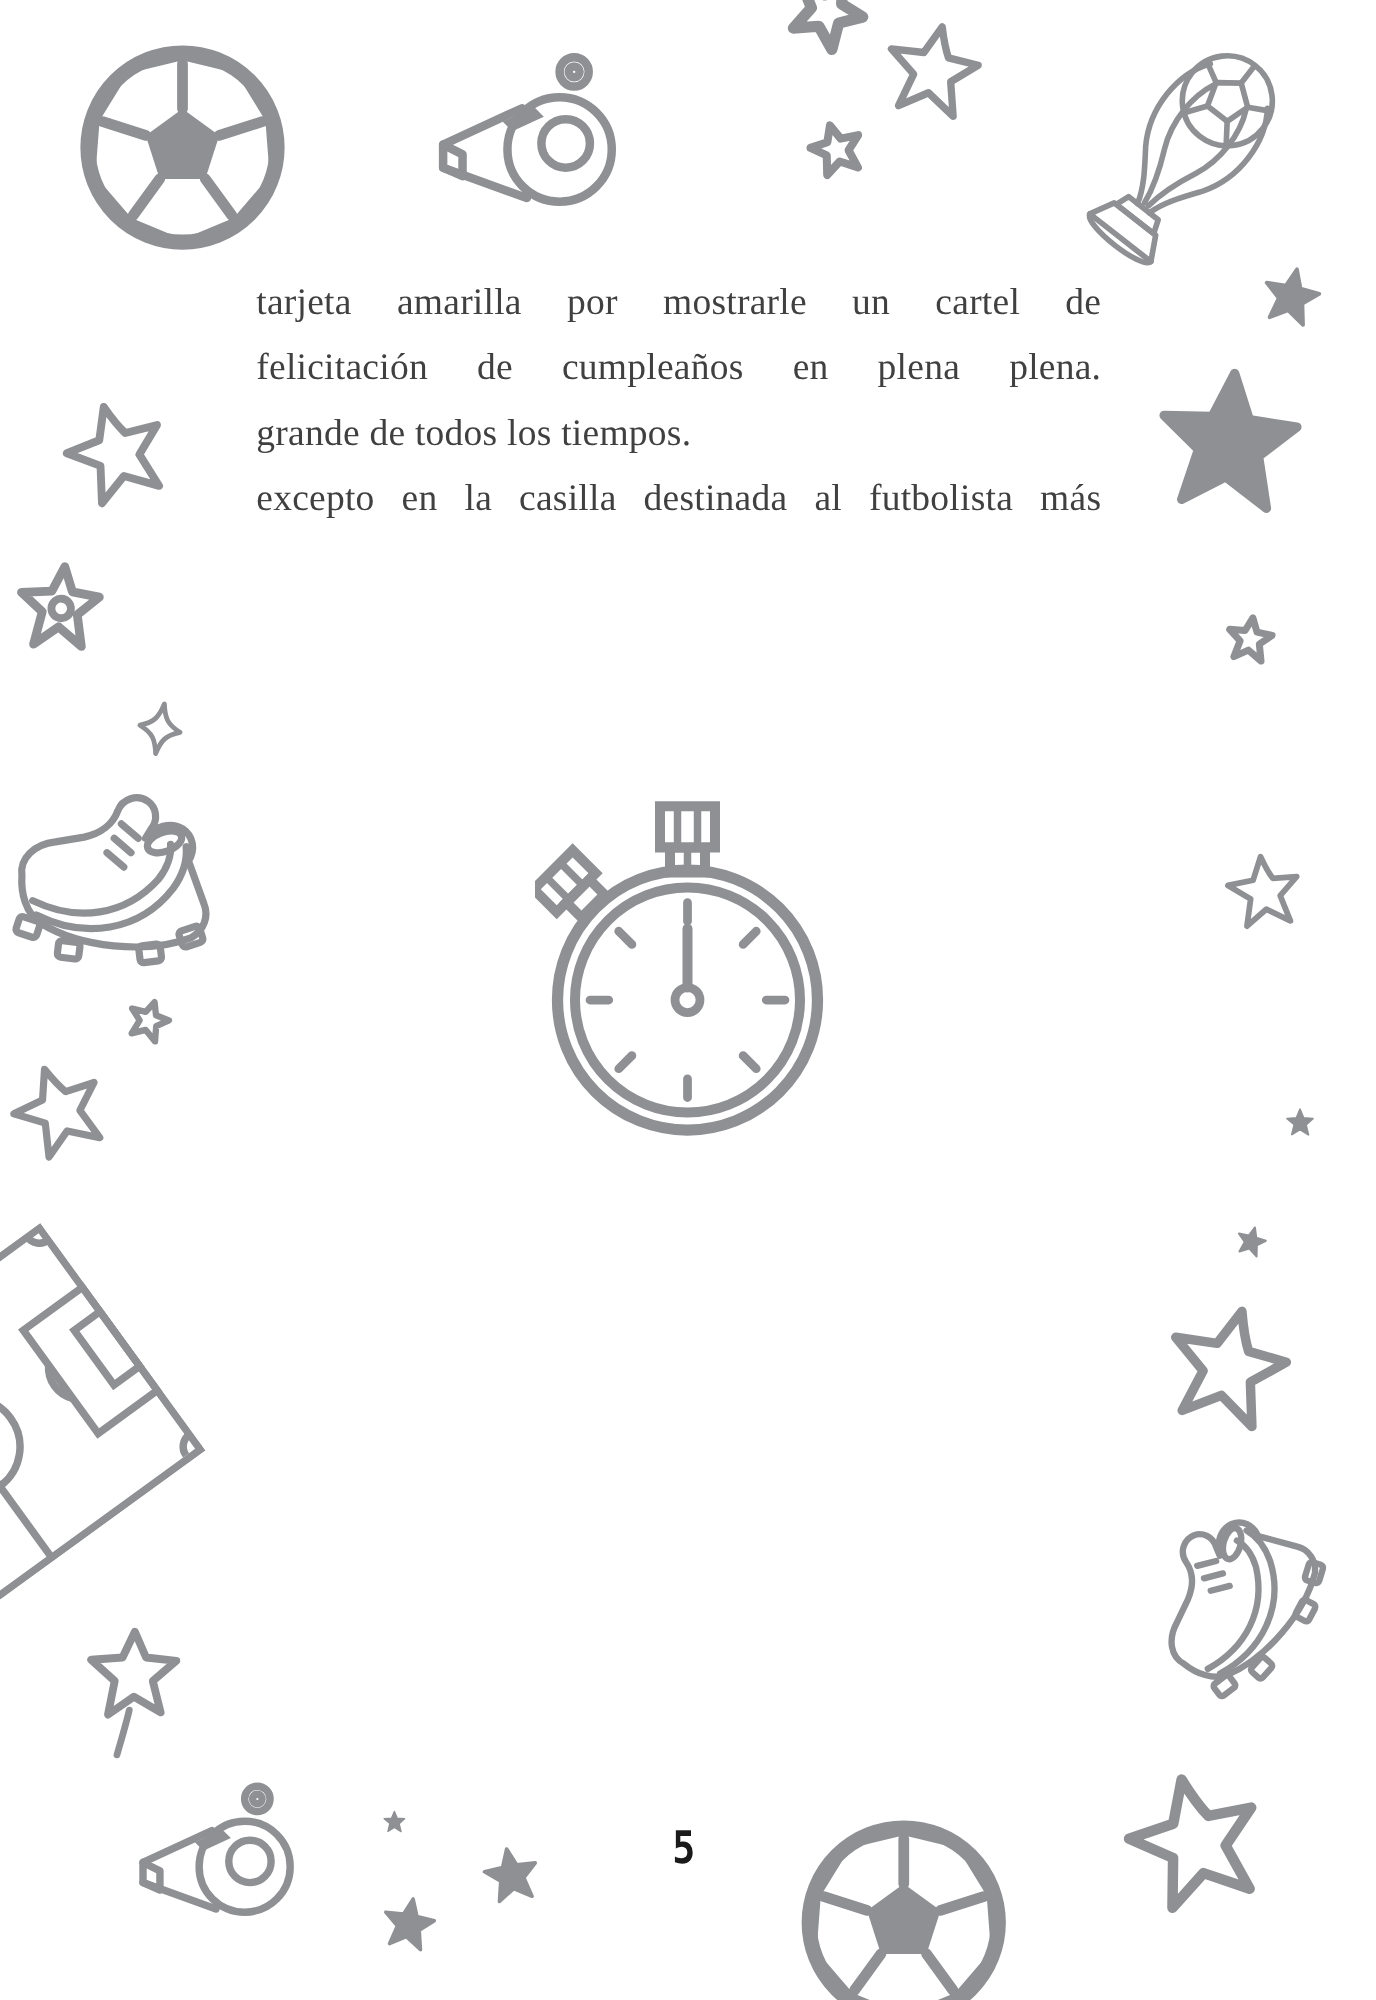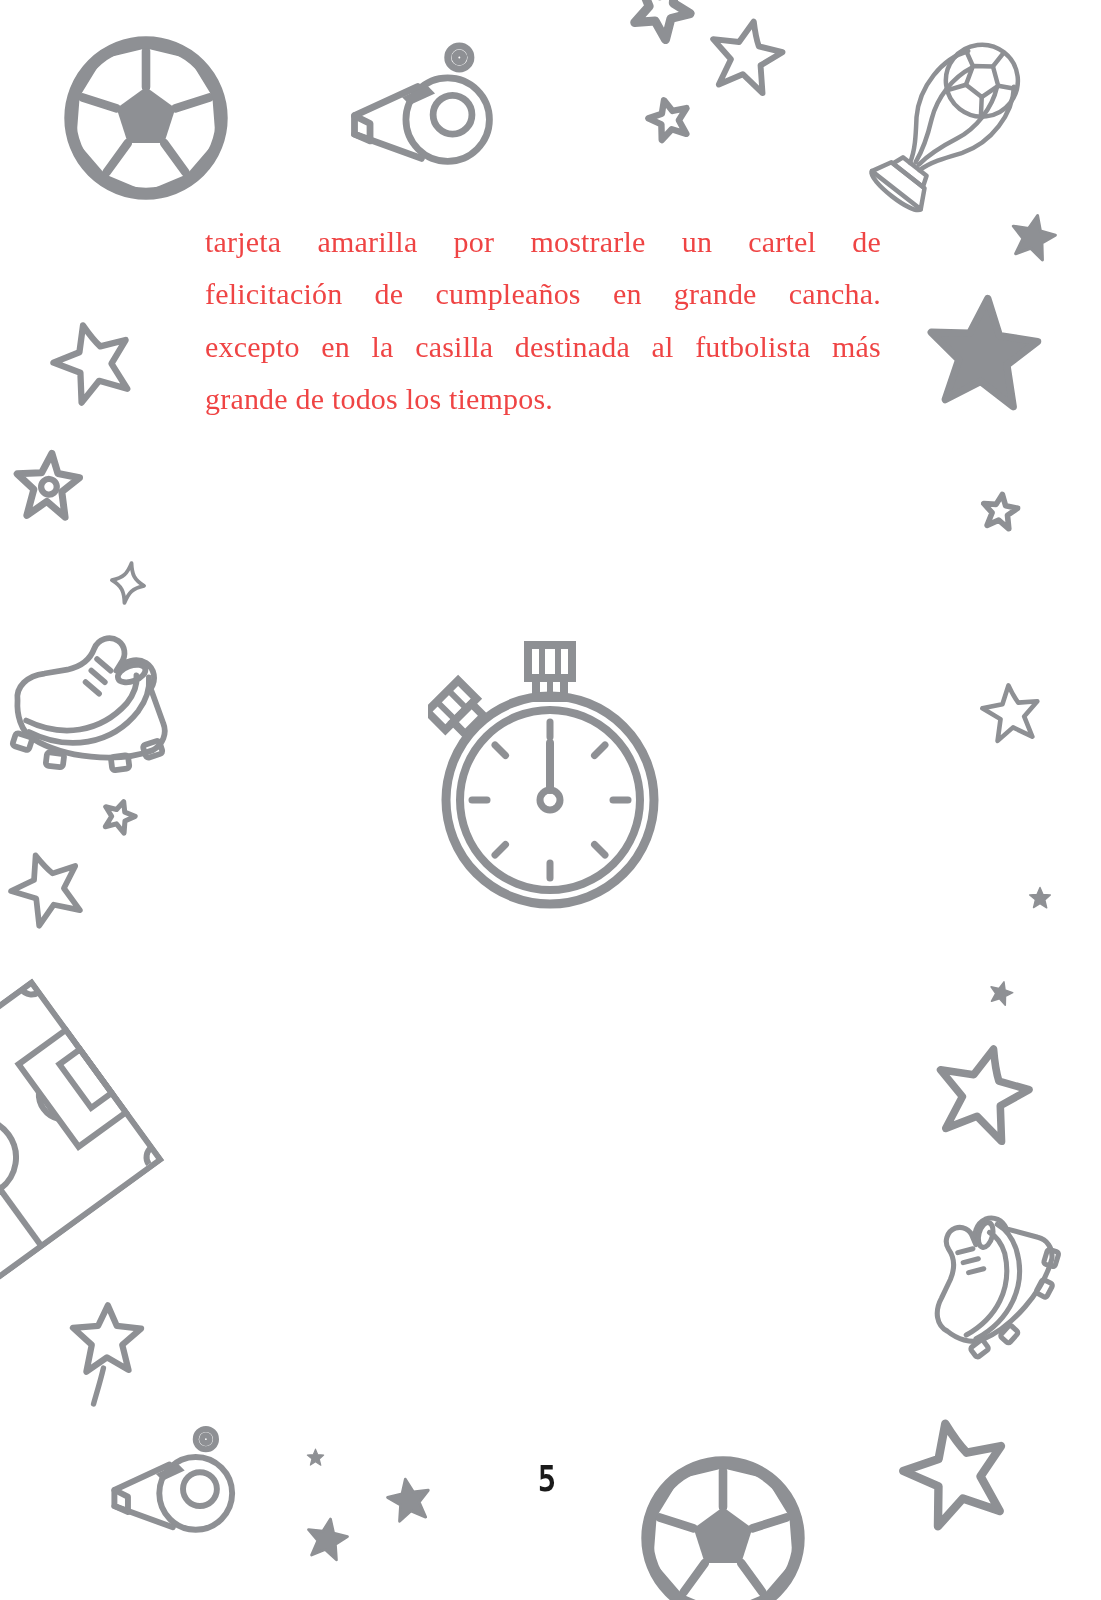--- a/index.html
+++ b/index.html
@@ -5,21 +5,21 @@
   html,body{margin:0;padding:0;background:#e8e8e8;}
   #page{
     position:relative;width:1101px;height:1600px;margin:0 auto;
     background:#ffffff;overflow:hidden;
     font-family:"Liberation Serif",serif;
   }
   .deco{position:absolute;color:#8E9094;}
   .deco svg{display:block;width:100%;height:100%;overflow:visible;}
   .text-block{
     position:absolute;left:205px;top:216px;width:676px;
-    color:#ef4444;font-size:30px;line-height:52.4px;
+    color:#404040;font-size:30px;line-height:52.4px;
     letter-spacing:0.2px;
   }
   .tline{width:100%;white-space:nowrap;}
   .tline.j{white-space:normal;text-align:justify;text-align-last:justify;}
   .pagenum{
     position:absolute;left:527px;top:1458px;width:40px;text-align:center;
     color:#1A1A1A;font-family:"DejaVu Sans Mono",monospace;font-weight:bold;
     font-size:36px;transform:scaleX(0.85);
   }
 </style>
@@ -194,23 +194,23 @@
       </svg>
     </div>
   <div class="deco" style="left:921px;top:288px;width:124px;height:130px;transform:rotate(5deg);">
       <svg>
         <use href="#s-star-f"></use>
       </svg>
     </div>
 
   <div class="text-block">
     <div class="tline j">tarjeta amarilla por mostrarle un cartel de</div>
-    <div class="tline j">felicitación de cumpleaños en grande cancha.</div>
+    <div class="tline j">felicitación de cumpleaños en plena plena.</div>
+    <div class="tline">grande de todos los tiempos.</div>
     <div class="tline j">excepto en la casilla destinada al futbolista más</div>
-    <div class="tline">grande de todos los tiempos.</div>
   </div>
 
   <div class="deco" style="left:48px;top:316px;width:90px;height:92px;transform:rotate(-18deg);">
       <svg>
         <use href="#s-star-o"></use>
       </svg>
     </div>
   <div class="deco" style="left:10px;top:444px;width:78px;height:84px;transform:rotate(5deg);">
       <svg>
         <use href="#s-shuriken"></use>

